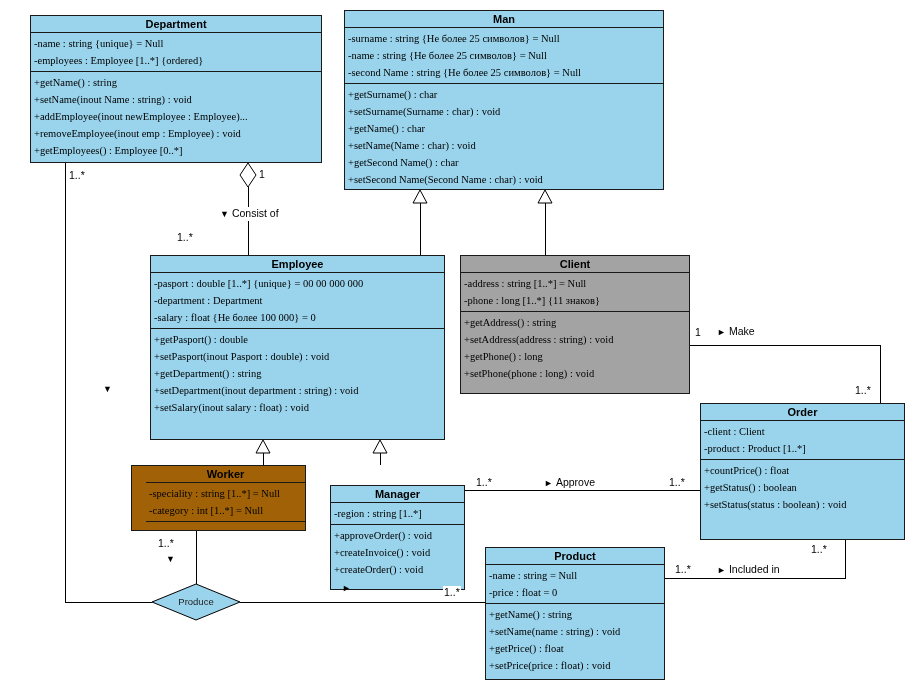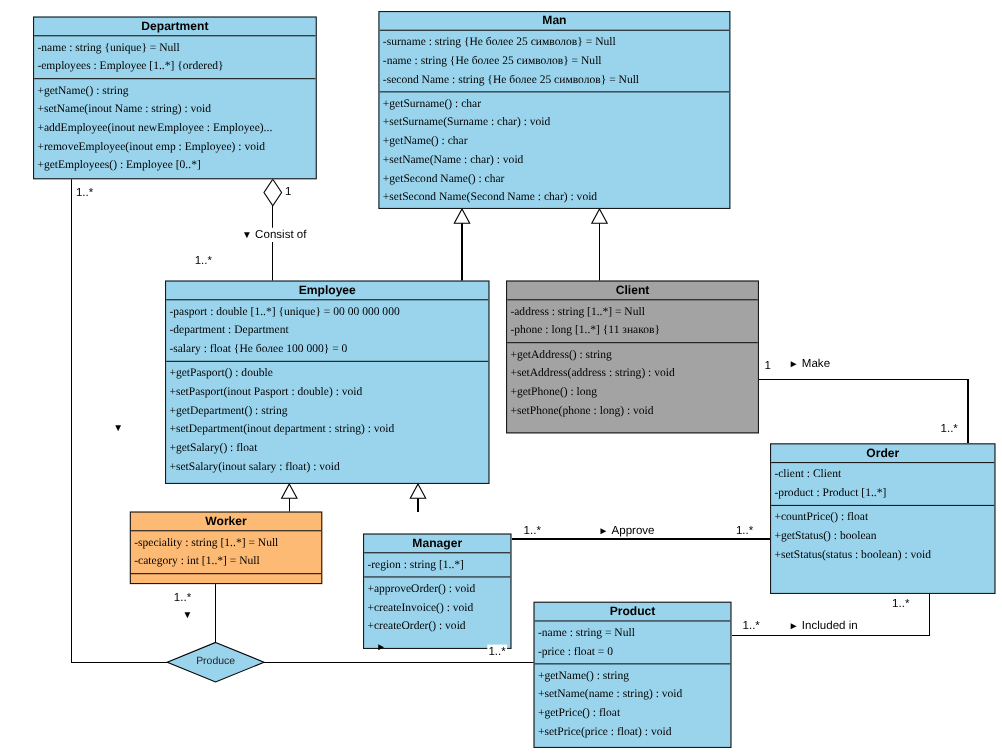--- a/index.html
+++ b/index.html
@@ -136,21 +136,21 @@
     </g>
 
     <g>
       <line x1="196" y1="531" x2="196" y2="584"></line>
       <line x1="240" y1="602" x2="485" y2="602"></line>
       <polyline points="152,602 65,602 65,163"></polyline>
       <polygon id="produce-diamond" class="nary" points="196,584 240,602 196,620 152,602" fill="#9AD4EC"></polygon>
     </g>
   </svg>
 
-  <div class="uml-class" style="left: 30px; top: 15px; width: 258px; height: 148px; background: rgb(154, 212, 236);">
+  <div class="uml-class" style="left: 30px; top: 15px; width: 292px; height: 148px; background: rgb(154, 212, 236);">
     <div class="cls-title">Department</div>
     <div class="cmp attrs">
       <div class="member">-name : string {unique} = Null</div>
       <div class="member">-employees : Employee [1..*] {ordered}</div>
     </div>
     <div class="cmp methods">
       <div class="member">+getName() : string</div>
       <div class="member">+setName(inout Name : string) : void</div>
       <div class="member">+addEmployee(inout newEmployee : Employee)...</div>
       <div class="member">+removeEmployee(inout emp : Employee) : void</div>
@@ -180,21 +180,20 @@
     <div class="cmp attrs">
       <div class="member">-pasport : double [1..*] {unique} = 00 00 000 000</div>
       <div class="member">-department : Department</div>
       <div class="member">-salary : float {Не более 100 000} = 0</div>
     </div>
     <div class="cmp methods">
       <div class="member">+getPasport() : double</div>
       <div class="member">+setPasport(inout Pasport : double) : void</div>
       <div class="member">+getDepartment() : string</div>
       <div class="member">+setDepartment(inout department : string) : void</div>
-      <div class="member">+getSalary() : float</div>
       <div class="member">+setSalary(inout salary : float) : void</div>
     </div>
   </div>
 
   <div class="uml-class" style="left: 460px; top: 255px; width: 230px; height: 139px; background: #a3a3a3;">
     <div class="cls-title">Client</div>
     <div class="cmp attrs">
       <div class="member">-address : string [1..*] = Null</div>
       <div class="member">-phone : long [1..*] {11 знаков}</div>
     </div>
@@ -212,21 +211,21 @@
       <div class="member">-client : Client</div>
       <div class="member">-product : Product [1..*]</div>
     </div>
     <div class="cmp methods">
       <div class="member">+countPrice() : float</div>
       <div class="member">+getStatus() : boolean</div>
       <div class="member">+setStatus(status : boolean) : void</div>
     </div>
   </div>
 
-  <div class="uml-class" style="left: 118px; top: 465px; width: 175px; height: 66px; background: #fdba74;">
+  <div class="uml-class" style="left: 131px; top: 465px; width: 175px; height: 66px; background: #a16207; padding-left: 14px;">
     <div class="cls-title">Worker</div>
     <div class="cmp attrs">
       <div class="member">-speciality : string [1..*] = Null</div>
       <div class="member">-category : int [1..*] = Null</div>
     </div>
     <div class="cmp methods"></div>
   </div>
 
   <div class="uml-class" style="left: 330px; top: 465px; width: 135px; height: 105px; background: rgb(154, 212, 236); margin-top: 20px;">
     <div class="cls-title">Manager</div>

